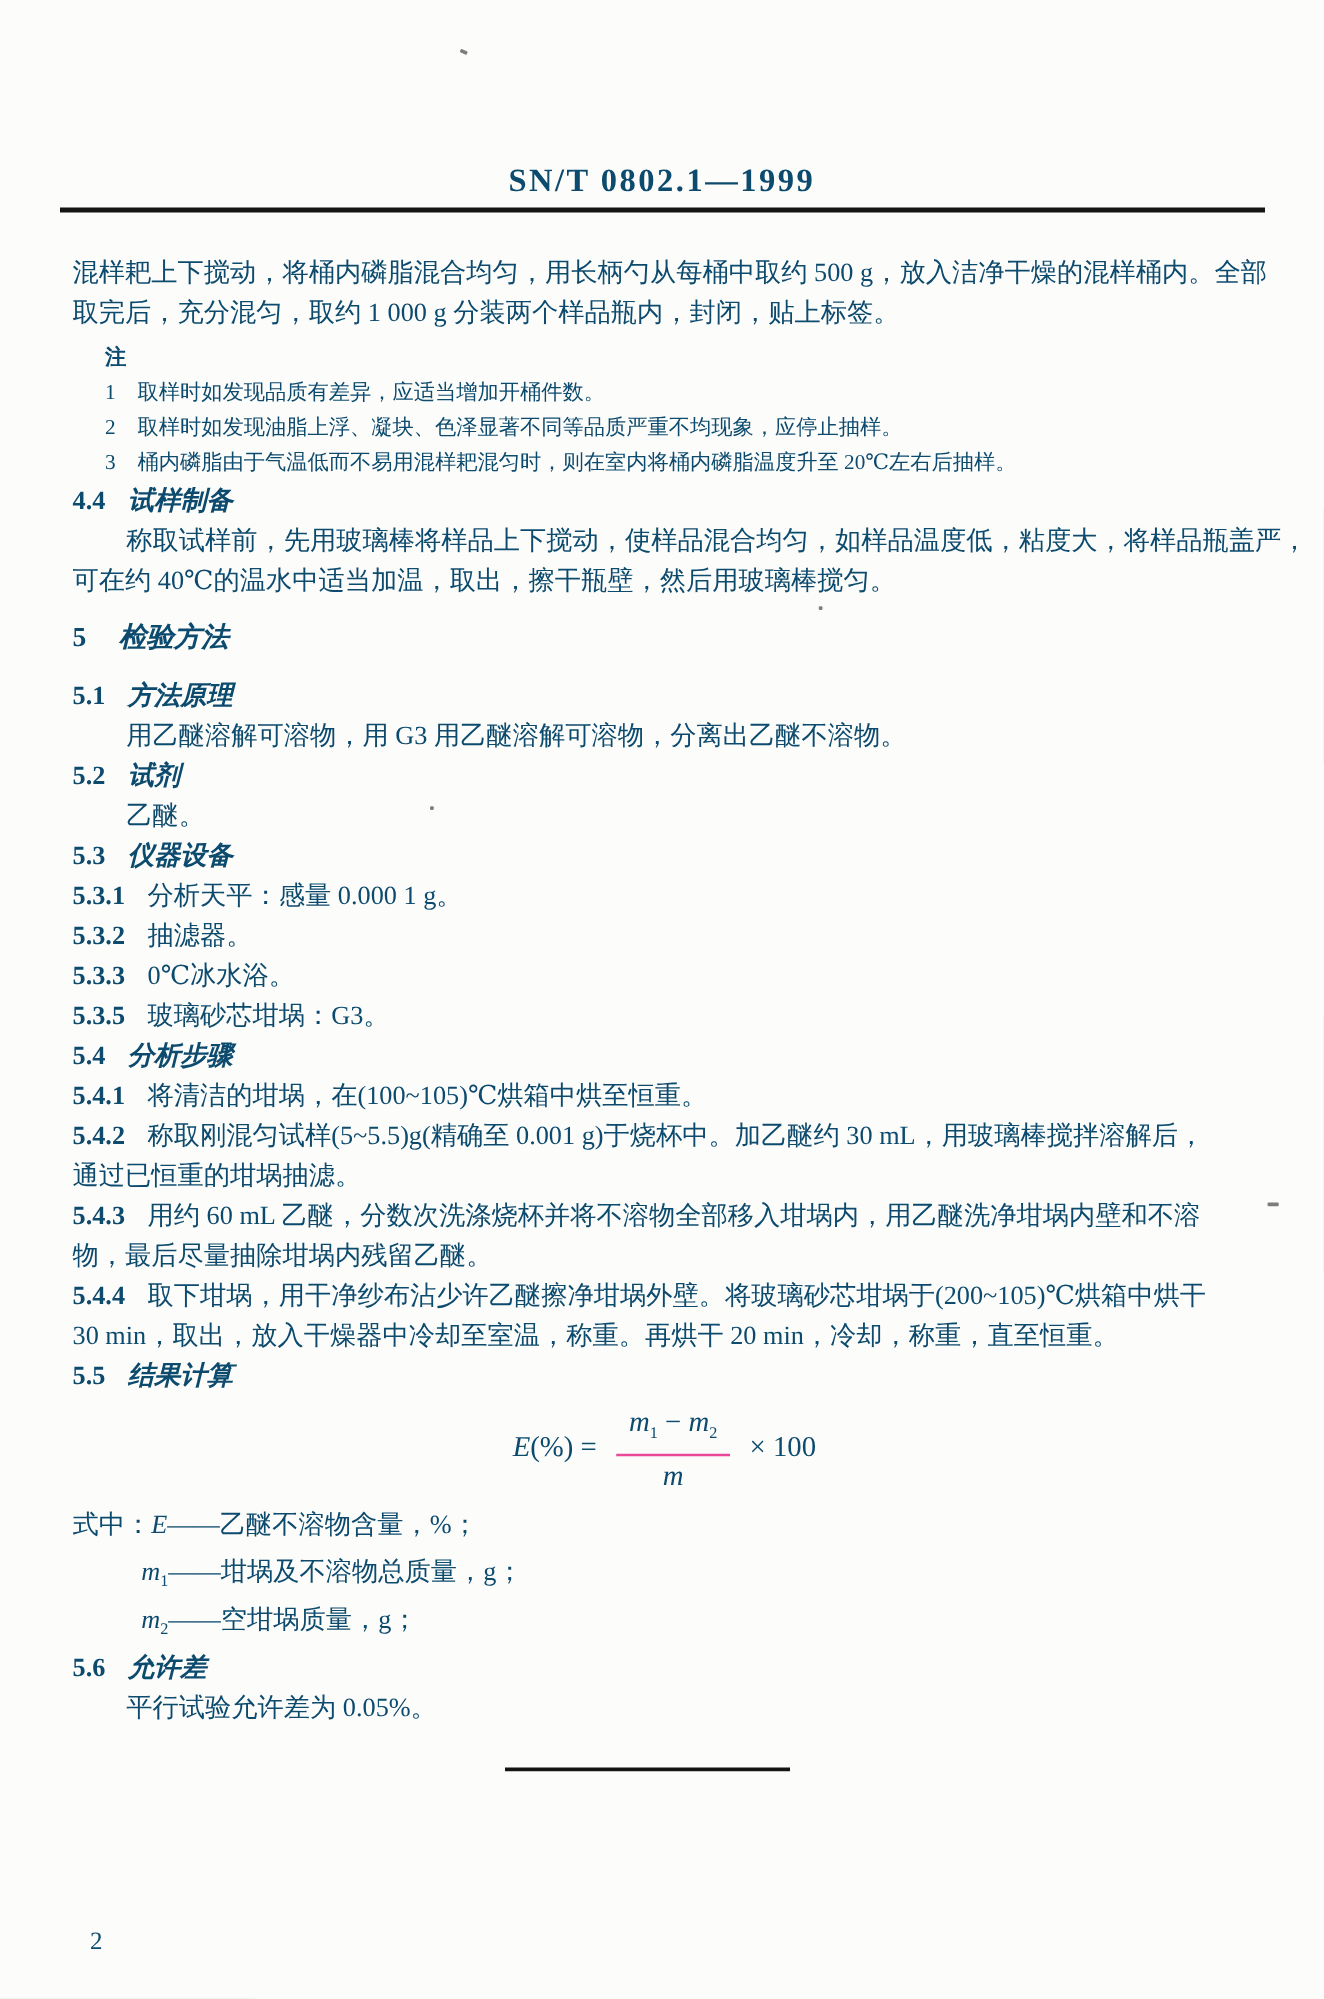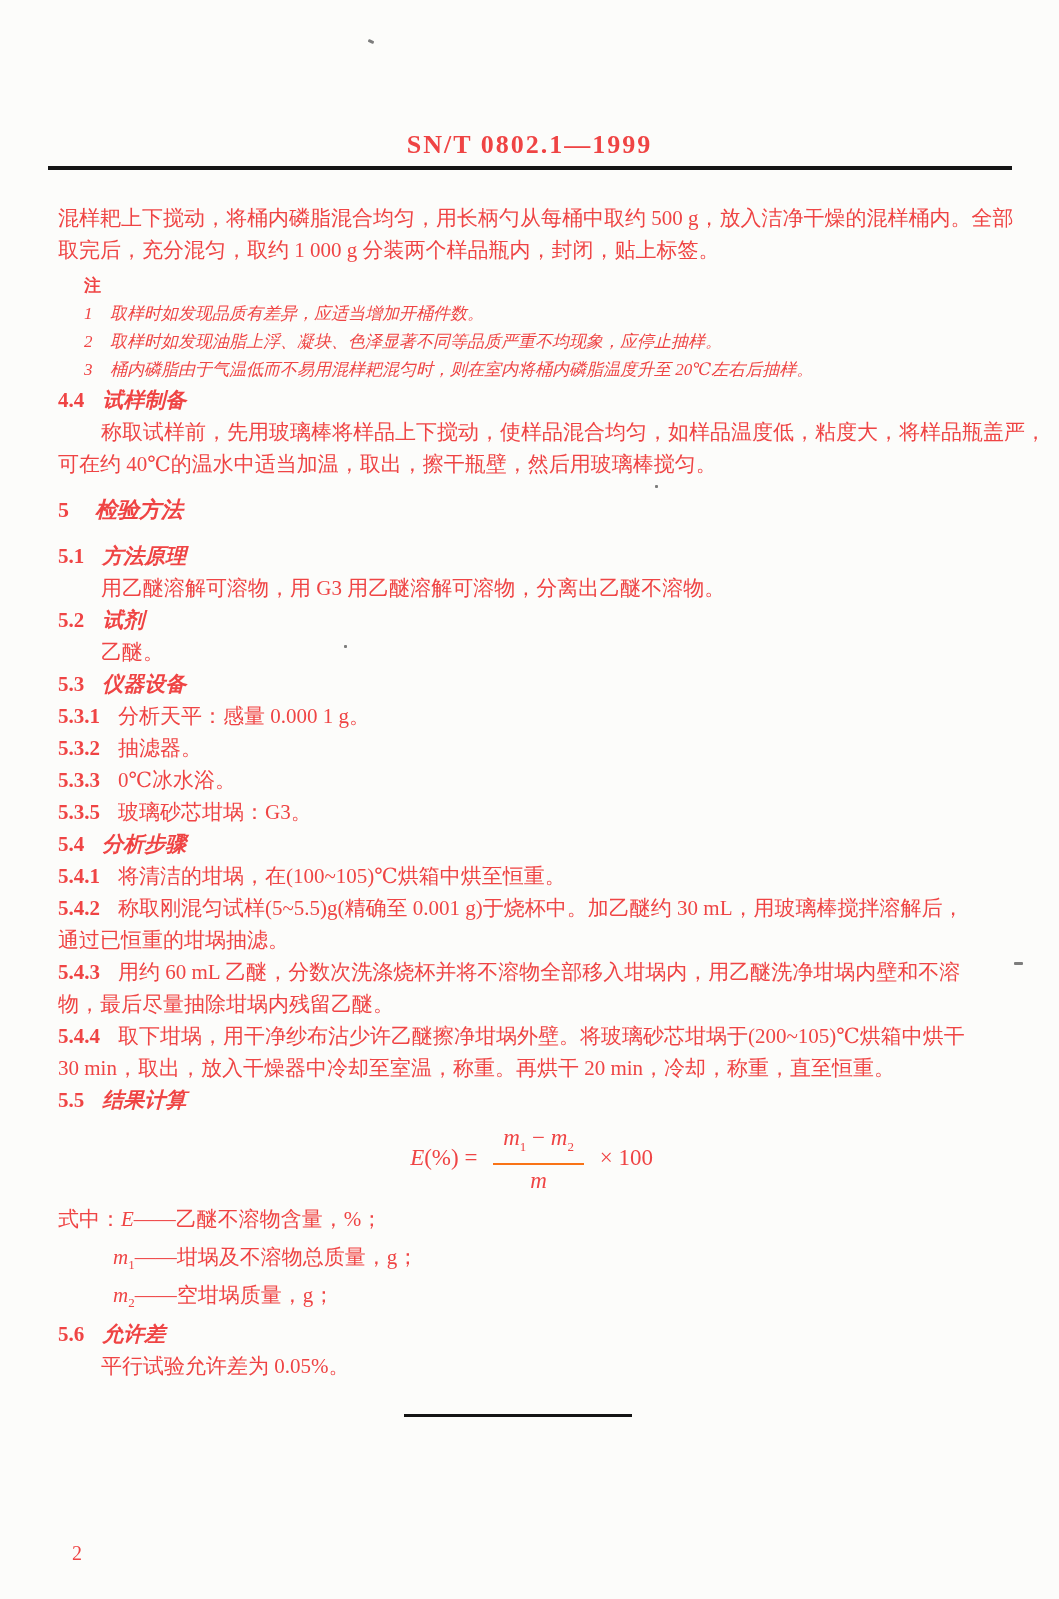--- a/index.html
+++ b/index.html
@@ -1,21 +1,21 @@
 <!DOCTYPE html>
 <html lang="zh"><head>
 <meta charset="utf-8">
 <style>
   html,body{margin:0;padding:0;background:#e8e8e8;}
   .page{
     position:relative;
     width:1059px;height:1599px;
     margin:0 auto;
     background:#fcfcfa;
-    color:#ef4444;
+    color:#0c4a6e;
     font-family:"Liberation Serif","DejaVu Serif",serif;
     overflow:hidden;
   }
   .header-title{
     position:absolute;top:130px;left:0;right:0;
     text-align:center;
     font-weight:bold;
     font-size:26px;
     letter-spacing:2px;
     white-space:nowrap;
@@ -27,36 +27,36 @@
   .content{
     position:absolute;top:16px;left:58px;width:947px;
     padding-top:186px;
   }
   .line{font-size:21px;line-height:32px;white-space:nowrap;}
   .indent{padding-left:43px;}
   .c-num{font-weight:bold;margin-right:18px;}
   .c-title{font-weight:bold;font-style:italic;}
   .notes{margin-top:6px;}
   .note-label{font-size:17px;line-height:28px;font-weight:bold;padding-left:26px;}
-  .note-item{font-size:17px;line-height:28px;padding-left:26px;white-space:nowrap;font-style:italic;}
+  .note-item{font-size:17px;line-height:28px;padding-left:26px;white-space:nowrap;}
   .note-num{display:inline-block;min-width:26px;}
   .h1{font-size:22px;line-height:36px;margin-top:12px;white-space:nowrap;}
   .h1 .c-num{margin-right:26px;}
   .h2{margin-top:0;}
   .h2.gap{margin-top:12px;}
   .formula-row{
     text-align:center;
     font-size:23px;line-height:26px;
     padding:9px 0 10px 0;
     white-space:nowrap;
   }
   .var{font-style:italic;}
   .formula-row sub,.def-line sub{font-size:13px;font-style:normal;}
   .frac{display:inline-block;vertical-align:middle;text-align:center;margin:0 10px;}
-  .frac .num{display:block;border-bottom:2px solid #f97316;padding:0 10px 3px 10px;}
+  .frac .num{display:block;border-bottom:2px solid #ec4899;padding:0 10px 3px 10px;}
   .frac .den{display:block;padding-top:3px;}
   .def-line{font-size:21px;line-height:31px;white-space:nowrap;}
   .def-line.cont{padding-left:55px;}
   .def-line.cont.noSub{padding-left:62px;}
   .end-rule{
     width:228px;height:3px;background:#141414;
     margin:32px auto 0 auto;
     transform:translateX(-14px);
   }
   .page-number{

